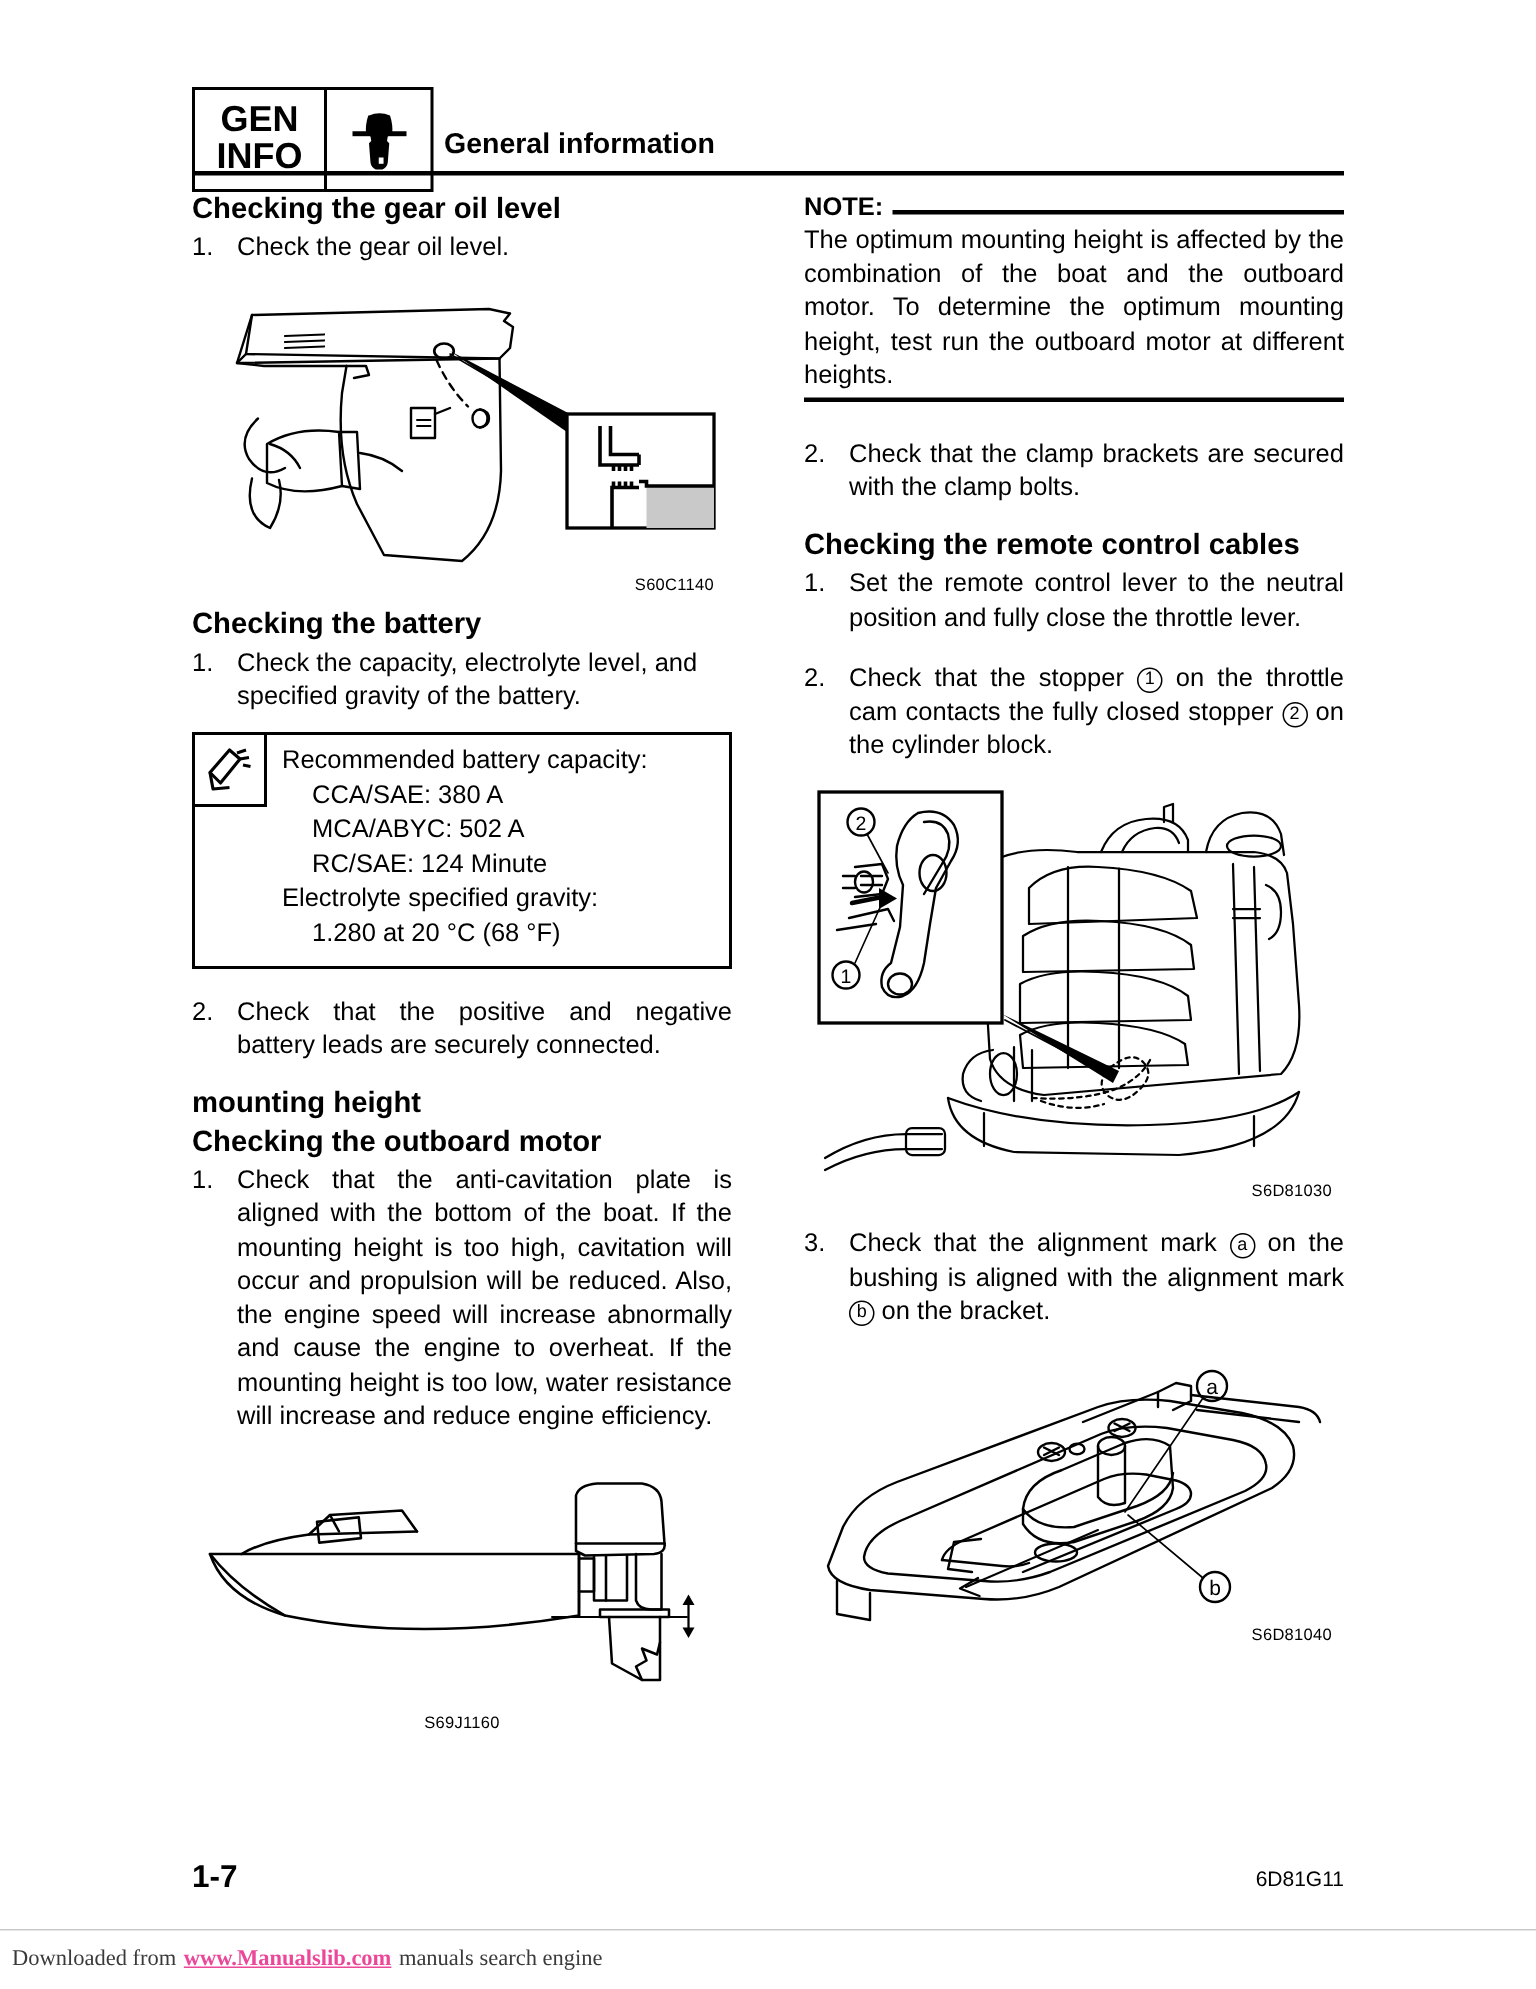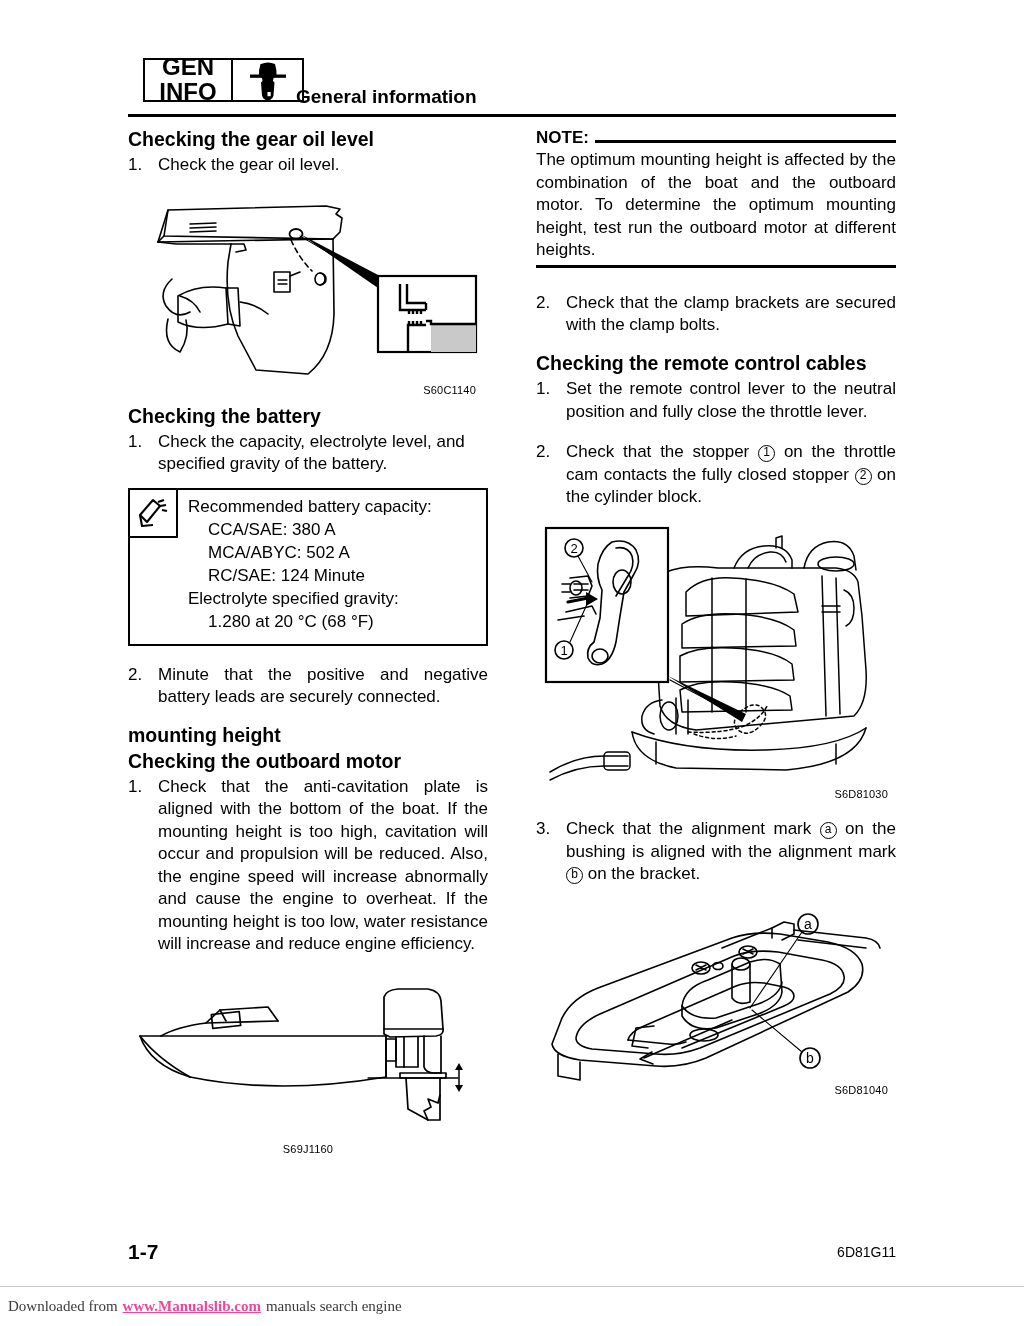--- a/index.html
+++ b/index.html
@@ -27,24 +27,24 @@
   
   .header {
     position: absolute;
     left: 128px;
     top: 58px;
     width: 768px;
     height: 62px;
   }
   .tabbox {
     position: absolute;
-    left: 15px; top: 0;
+    left: 0; top: 0;
     display: flex;
     border: 2.5px solid #000;
-    height: 44px;
+    height: 70px;
     box-sizing: border-box;
   }
   .tab-text {
     width: 88px;
     display: flex;
     flex-direction: column;
     align-items: center;
     justify-content: center;
     border-right: 2.5px solid #000;
     box-sizing: border-box;
@@ -338,21 +338,21 @@
         <div class="ind1">MCA/ABYC: 502 A</div>
         <div class="ind1">RC/SAE: 124 Minute</div>
         <div>Electrolyte specified gravity:</div>
         <div class="ind1">1.280 at 20 °C (68 °F)</div>
       </div>
     </div>
 
     <div class="gap"></div>
     <div class="step">
       <div class="step-num">2.</div>
-      <div class="step-body just">Minute that the positive and negative battery leads are securely connected.</div>
+      <div class="step-body just">Check that the positive and negative battery leads are securely connected.</div>
     </div>
 
     <div class="gap"></div>
     <h2 class="sec">mounting height</h2>
     <h2 class="sec">Checking the outboard motor</h2>
     <div class="step">
       <div class="step-num">1.</div>
       <div class="step-body just">Check that the anti-cavitation plate is aligned with the bottom of the boat. If the mounting height is too high, cavitation will occur and propulsion will be reduced. Also, the engine speed will increase abnormally and cause the engine to overheat. If the mounting height is too low, water resistance will increase and reduce engine efficiency.</div>
     </div>
 

